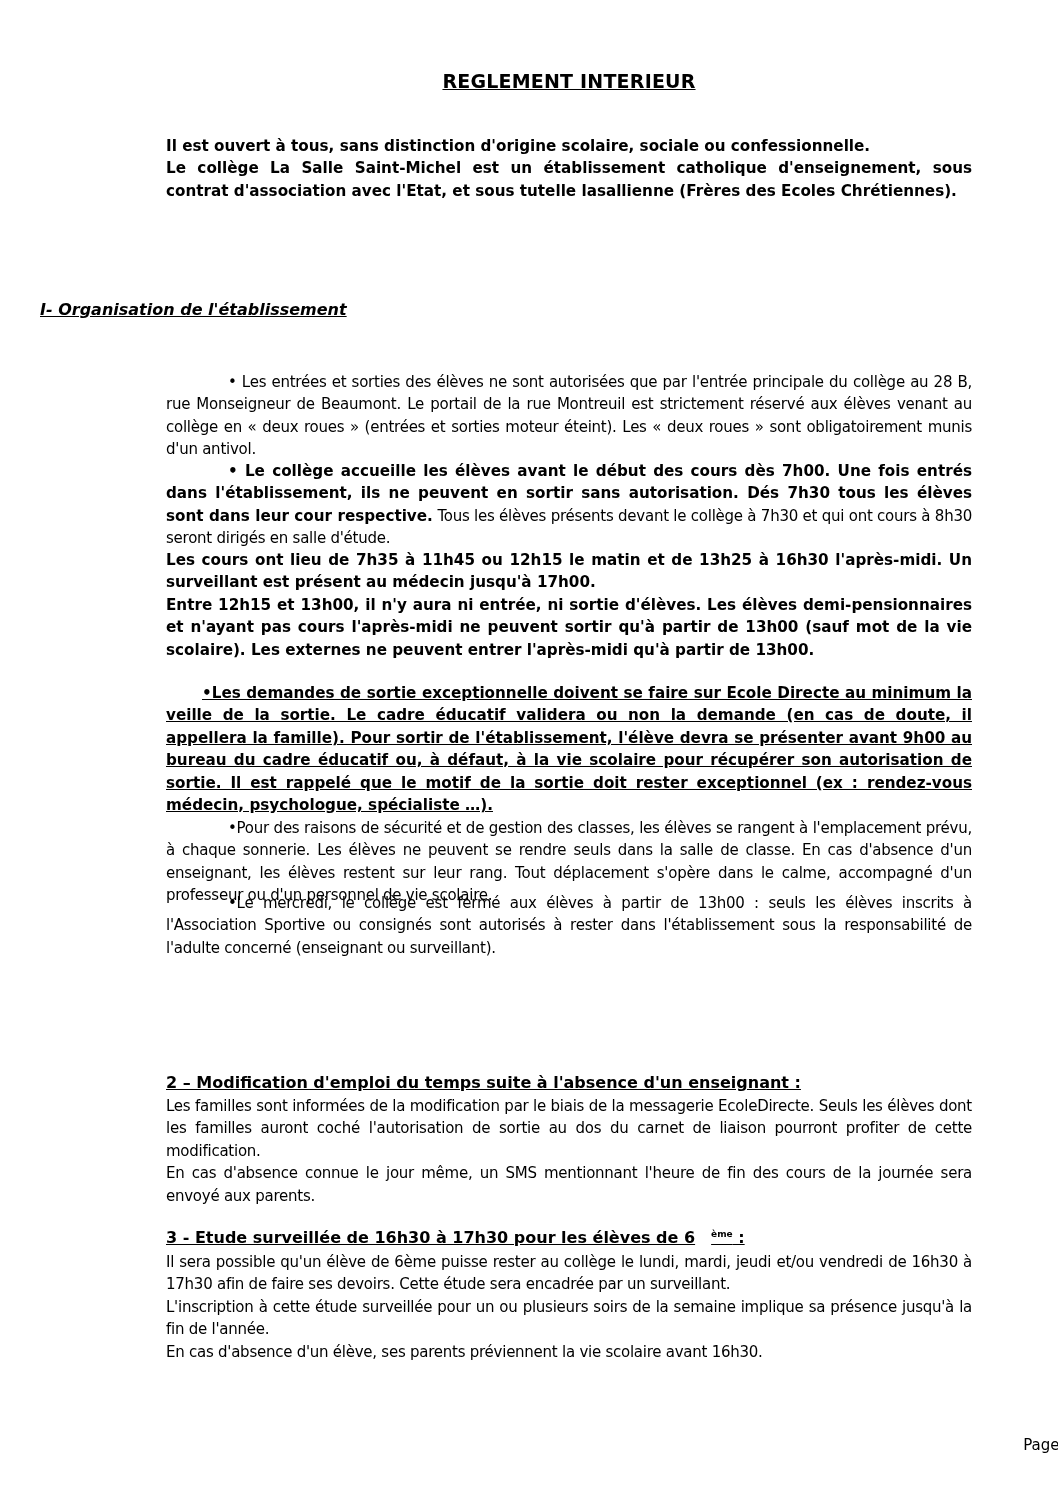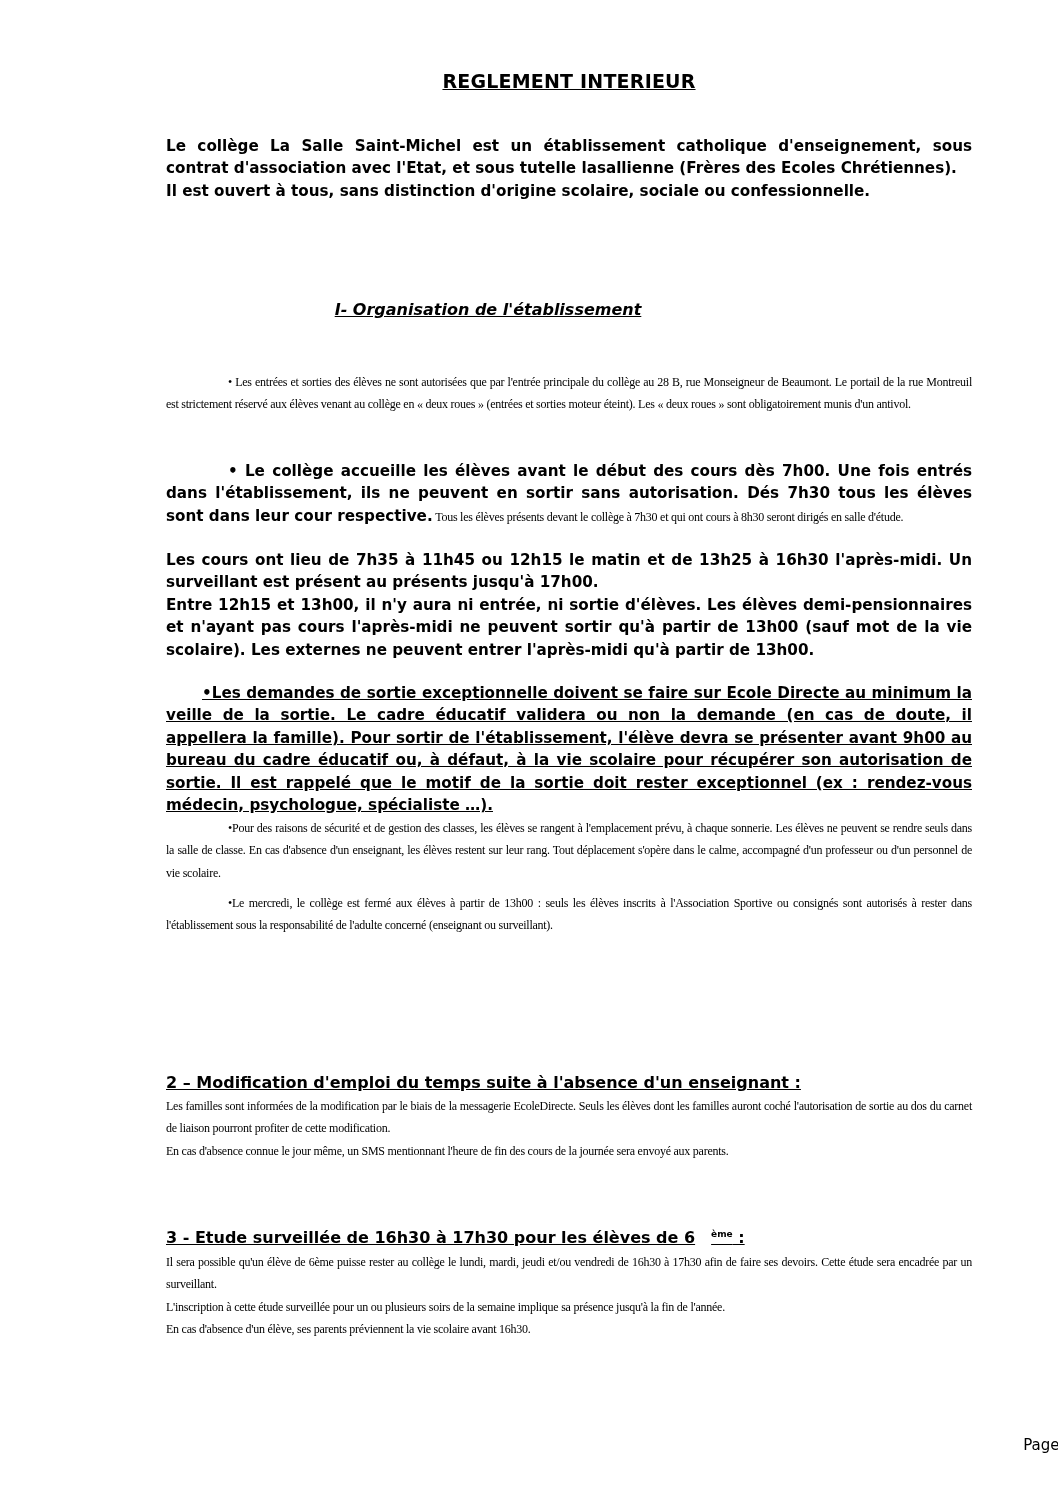--- a/index.html
+++ b/index.html
@@ -10,25 +10,25 @@
     .page { position: absolute; left: 0; top: 0; width: 1058px; height: 1497px; margin-left: 40px; }
     .title {
       position: absolute; top: 70px; left: 0; width: 1058px; text-align: center;
       font-size: 19px; font-weight: bold; text-decoration: underline; letter-spacing: 0.2px;
     }
     .block {
       position: absolute; left: 126px; width: 806px;
       font-size: 15.2px; line-height: 22.4px; text-align: justify;
     }
     .bold { font-weight: bold; }
-    .cond { font-size: 12px; letter-spacing: -0.25px; font-family: Liberation Serif, serif; }
+    .cond { font-size: 15px; letter-spacing: -0.25px; }
     .indent { text-indent: 62px; }
     .indent-s { text-indent: 36px; text-decoration: underline; }
     .section-title {
-      position: absolute; left: 0; width: 896px; text-align: center;
+      position: absolute; left: 0; width: 896px; text-align: left;
       font-size: 16px; font-weight: bold; font-style: italic; text-decoration: underline;
     }
     .heading {
       position: absolute; left: 126px;
       font-size: 16px; font-weight: bold; text-decoration: underline;
     }
     p { margin: 0; }
     .ul { text-decoration: underline; }
     sup { font-size: 9px; line-height: 0; padding-left: 16px; }
     .footer {
@@ -37,37 +37,37 @@
     }
   </style>
 </head>
 <body>
 
 <div class="page">
 
   <div class="title">REGLEMENT INTERIEUR</div>
 
   <div class="block bold" style="top:135px;">
+    <p>Il est ouvert à tous, sans distinction d'origine scolaire, sociale ou confessionnelle.</p>
     <p>Le collège La Salle Saint-Michel est un établissement catholique d'enseignement, sous contrat d'association avec l'Etat, et sous tutelle lasallienne (Frères des Ecoles Chrétiennes).</p>
-    <p>Il est ouvert à tous, sans distinction d'origine scolaire, sociale ou confessionnelle.</p>
   </div>
 
   <div class="section-title" style="top:300px;">I- Organisation de l'établissement</div>
 
 
   <div class="block cond" style="top:371px;">
     <p class="indent">• Les entrées et sorties des élèves ne sont autorisées que par l'entrée principale du collège au 28 B, rue Monseigneur de Beaumont. Le portail de la rue Montreuil est strictement réservé aux élèves venant au collège en « deux roues » (entrées et sorties moteur éteint). Les « deux roues » sont obligatoirement munis d'un antivol.</p>
   </div>
 
   <div class="block" style="top:460px;">
     <p class="indent"><span class="bold">• Le collège accueille les élèves avant le début des cours dès 7h00. Une fois entrés dans l'établissement, ils ne peuvent en sortir sans autorisation. Dés 7h30 tous les élèves sont dans leur cour respective.</span><span class="cond"> Tous les élèves présents devant le collège à 7h30 et qui ont cours à 8h30 seront dirigés en salle d'étude.</span></p>
   </div>
 
   <div class="block bold" style="top:549px;">
-    <p>Les cours ont lieu de 7h35 à 11h45 ou 12h15 le matin et de 13h25 à 16h30 l'après-midi. Un surveillant est présent au présents jusqu'à 17h00.</p>
+    <p>Les cours ont lieu de 7h35 à 11h45 ou 12h15 le matin et de 13h25 à 16h30 l'après-midi. Un surveillant est présent au médecin jusqu'à 17h00.</p>
     <p>Entre 12h15 et 13h00, il n'y aura ni entrée, ni sortie d'élèves. Les élèves demi-pensionnaires et n'ayant pas cours l'après-midi ne peuvent sortir qu'à partir de 13h00 (sauf mot de la vie scolaire). Les externes ne peuvent entrer l'après-midi qu'à partir de 13h00.</p>
   </div>
 
   <div class="block bold" style="top:682px;">
     <p class="indent-s"><span>•Les demandes de sortie exceptionnelle doivent se faire sur Ecole Directe au minimum la veille de la sortie. Le cadre éducatif validera ou non la demande (en cas de doute, il appellera la famille). Pour sortir de l'établissement, l'élève devra se présenter avant 9h00 au bureau du cadre éducatif ou, à défaut, à la vie scolaire pour récupérer son autorisation de sortie. Il est rappelé que </span><span class="ul">le motif de la sortie doit rester exceptionnel</span><span> (ex : rendez-vous médecin, psychologue, spécialiste …).</span></p>
   </div>
 
   <div class="block cond" style="top:817px;">
     <p class="indent">•Pour des raisons de sécurité et de gestion des classes, les élèves se rangent à l'emplacement prévu, à chaque sonnerie. Les élèves ne peuvent se rendre seuls dans la salle de classe. En cas d'absence d'un enseignant, les élèves restent sur leur rang. Tout déplacement s'opère dans le calme, accompagné d'un professeur ou d'un personnel de vie scolaire.</p>
   </div>

